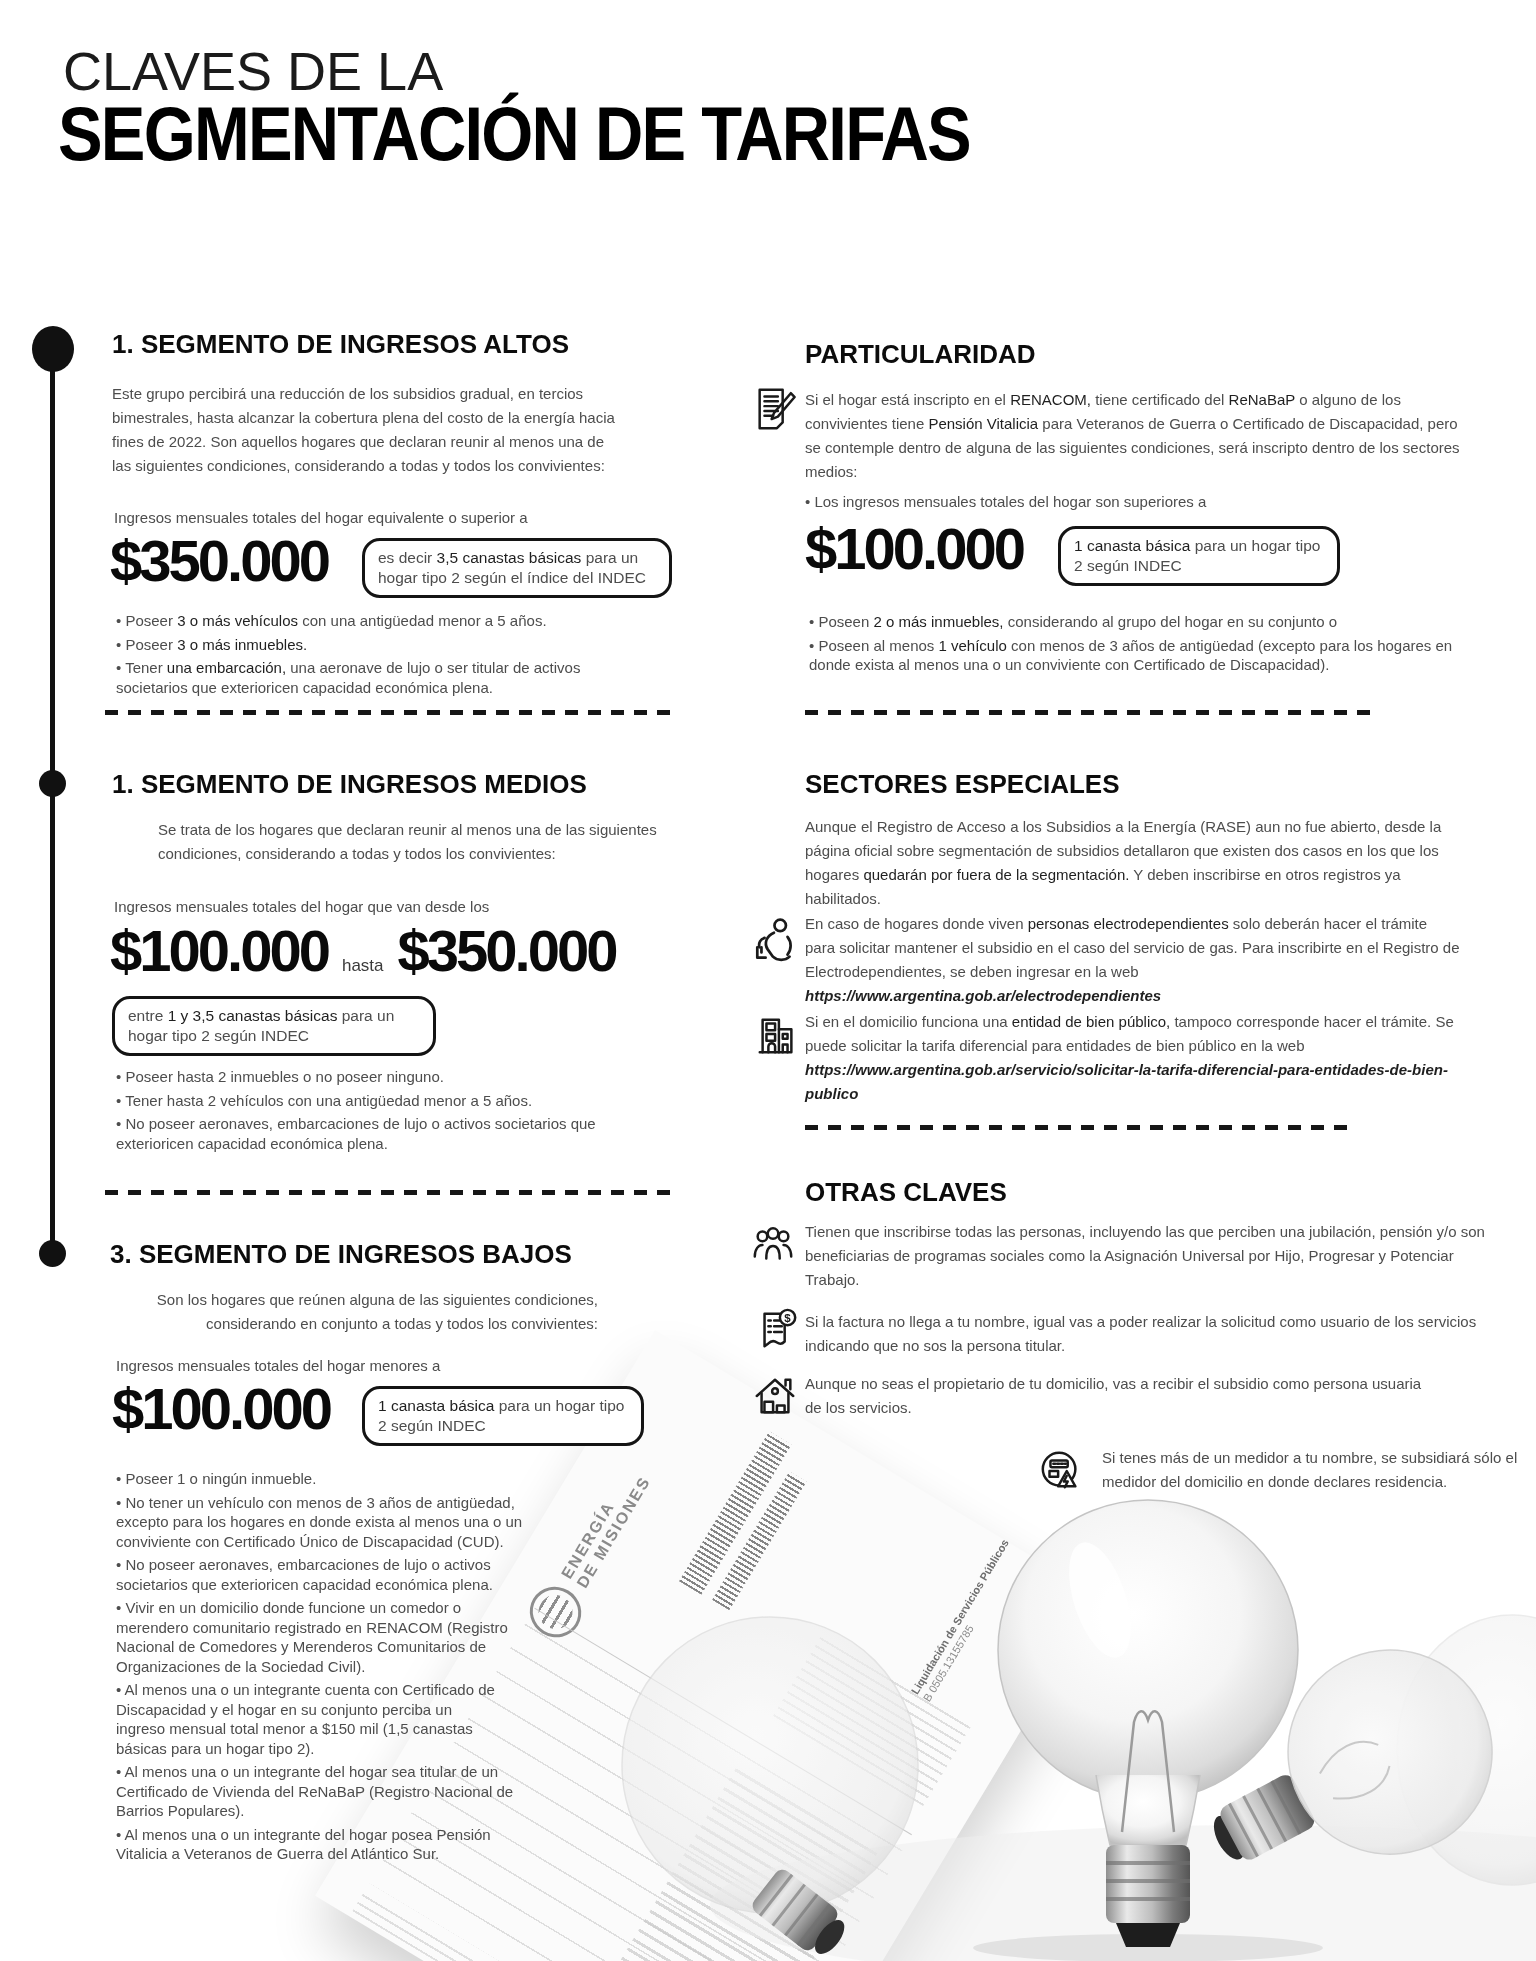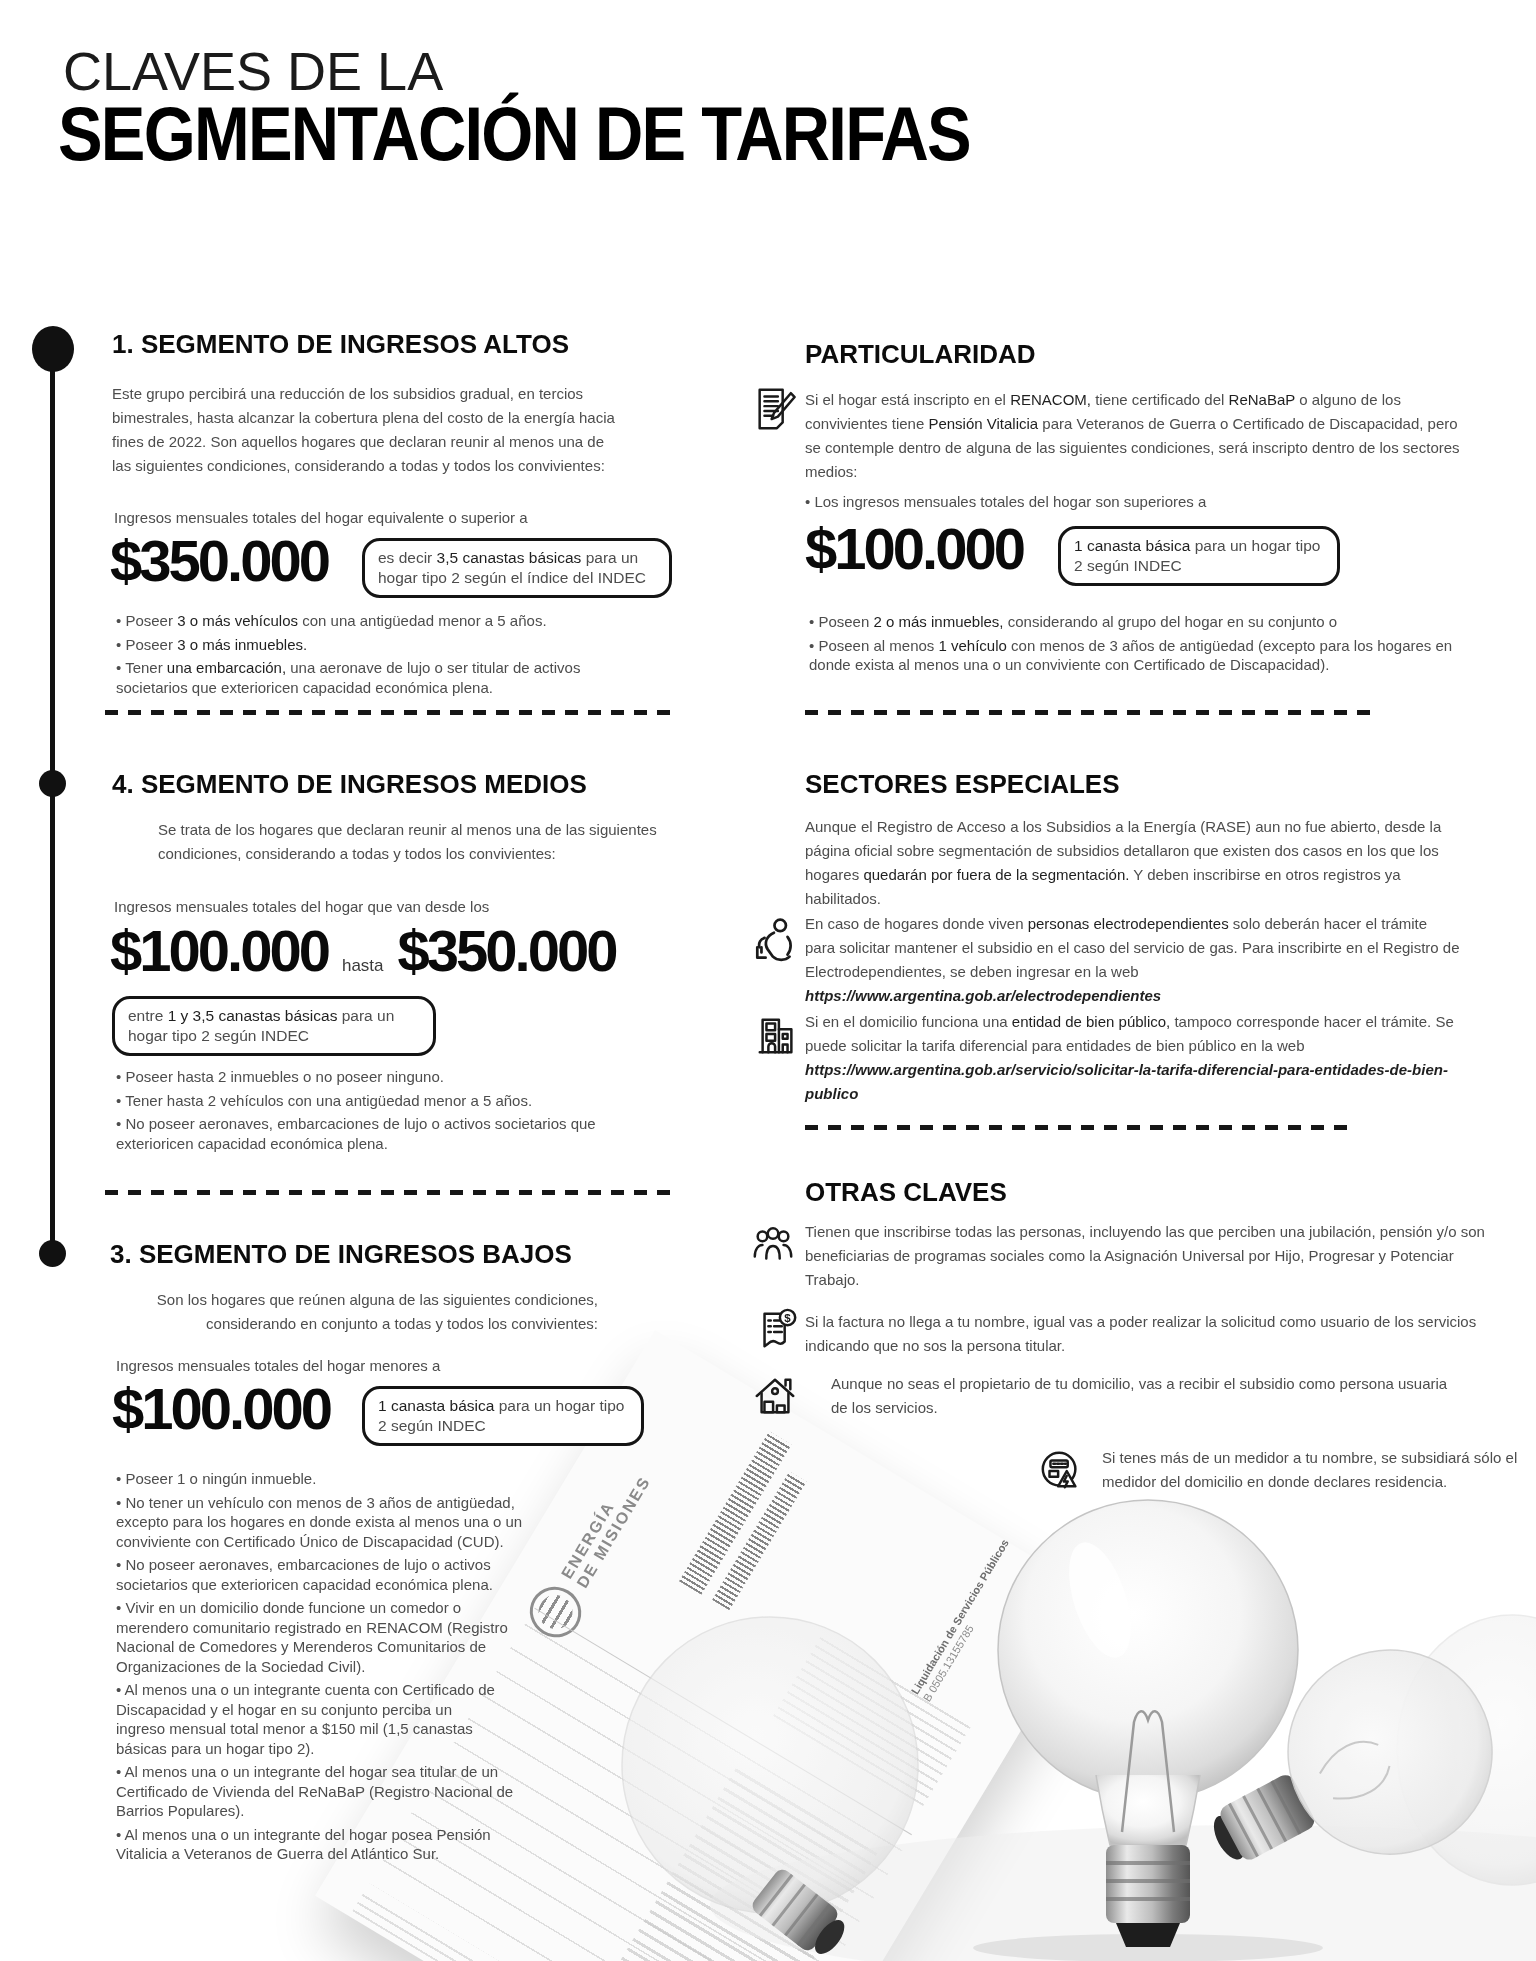--- a/index.html
+++ b/index.html
@@ -146,21 +146,21 @@
     <div class="abs label" style="left:114px;top:508px;">Ingresos mensuales totales del hogar equivalente o superior a</div>
     <div class="abs amount" style="left:110px;top:532px;">$350.000</div>
     <div class="abs notebox" style="left:362px;top:538px;width:278px;"><span>es decir </span><span class="rt-b">3,5 canastas básicas</span><span> para un hogar tipo 2 según el índice del INDEC</span></div>
     <ul class="abs bullets" style="left:112px;top:607px;width:545px;">
       <li><span>• Poseer </span><span class="rt-b">3 o más vehículos</span><span> con una antigüedad menor a 5 años.</span></li>
       <li><span>• Poseer </span><span class="rt-b">3 o más inmuebles.</span></li>
       <li><span>• Tener </span><span class="rt-b">una embarcación,</span><span> una aeronave de lujo o ser titular de activos societarios que exterioricen capacidad económica plena.</span></li>
     </ul>
     <div class="abs divider" style="left:105px;top:710px;width:575px;"></div>
 
-    <div class="abs h-section" style="left:112px;top:770px;">4. SEGMENTO DE INGRESOS MEDIOS</div>
+    <div class="abs h-section" style="left:112px;top:770px;">1. SEGMENTO DE INGRESOS MEDIOS</div>
     <div class="abs bodytext" style="left:112px;top:818px;width:565px;margin-left:46px;">Se trata de los hogares que declaran reunir al menos una de las siguientes condiciones, considerando a todas y todos los convivientes:</div>
     <div class="abs label" style="left:114px;top:897px;">Ingresos mensuales totales del hogar que van desde los</div>
     <div class="abs amount-row" style="position:absolute;left:110px;top:922px;">
       <span class="amount">$100.000</span>
       <span class="range-word">hasta</span>
       <span class="amount">$350.000</span>
     </div>
     <div class="abs notebox" style="left:112px;top:996px;width:292px;"><span>entre </span><span class="rt-b">1 y 3,5 canastas básicas</span><span> para un hogar tipo 2 según INDEC</span></div>
     <ul class="abs bullets" style="left:112px;top:1063px;width:560px;">
       <li>• Poseer hasta 2 inmuebles o no poseer ninguno.</li>
@@ -255,21 +255,21 @@
     <div class="abs icon" style="left:752px;top:1372px;width:46px;height:48px;">
       <svg viewBox="0 0 48 48">
         <path d="M5 24 L24 7 L43 24"></path>
         <path d="M35 13 v-6 h5 v10"></path>
         <path d="M10 21 v20 h28 v-20"></path>
         <circle cx="24" cy="19" r="3"></circle>
         <rect x="13" y="30" width="9" height="11"></rect>
         <path d="M26 34 h8 v7 h-8 Z"></path>
       </svg>
     </div>
-    <div class="abs bodytext" style="left:805px;top:1372px;width:630px;margin-left:26px;">Aunque no seas el propietario de tu domicilio, vas a recibir el subsidio como persona usuaria de los servicios.</div>
+    <div class="abs bodytext" style="left:805px;top:1372px;width:630px;">Aunque no seas el propietario de tu domicilio, vas a recibir el subsidio como persona usuaria de los servicios.</div>
 
     <div class="abs icon" style="left:1038px;top:1448px;width:46px;height:46px;">
       <svg viewBox="0 0 48 48">
         <circle cx="22" cy="22" r="17"></circle>
         <rect x="13" y="13" width="18" height="7" rx="1.5"></rect>
         <path d="M16 16.5 h2 M20 16.5 h2 M24 16.5 h2 M28 16.5 h1"></path>
         <rect x="12" y="24" width="9" height="6"></rect>
         <path d="M30 24 l9 16 h-18 Z" fill="#ffffff"></path>
         <path d="M30 29 l-3 6 h4 l-3 6"></path>
       </svg>

